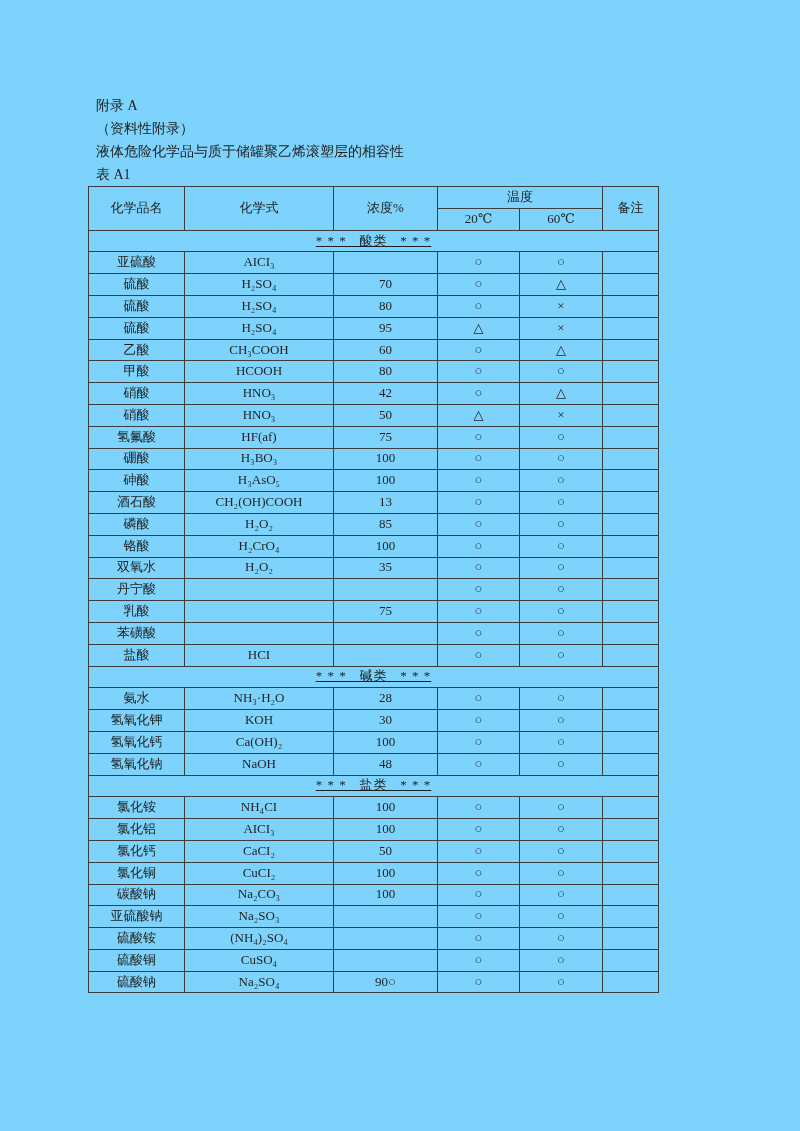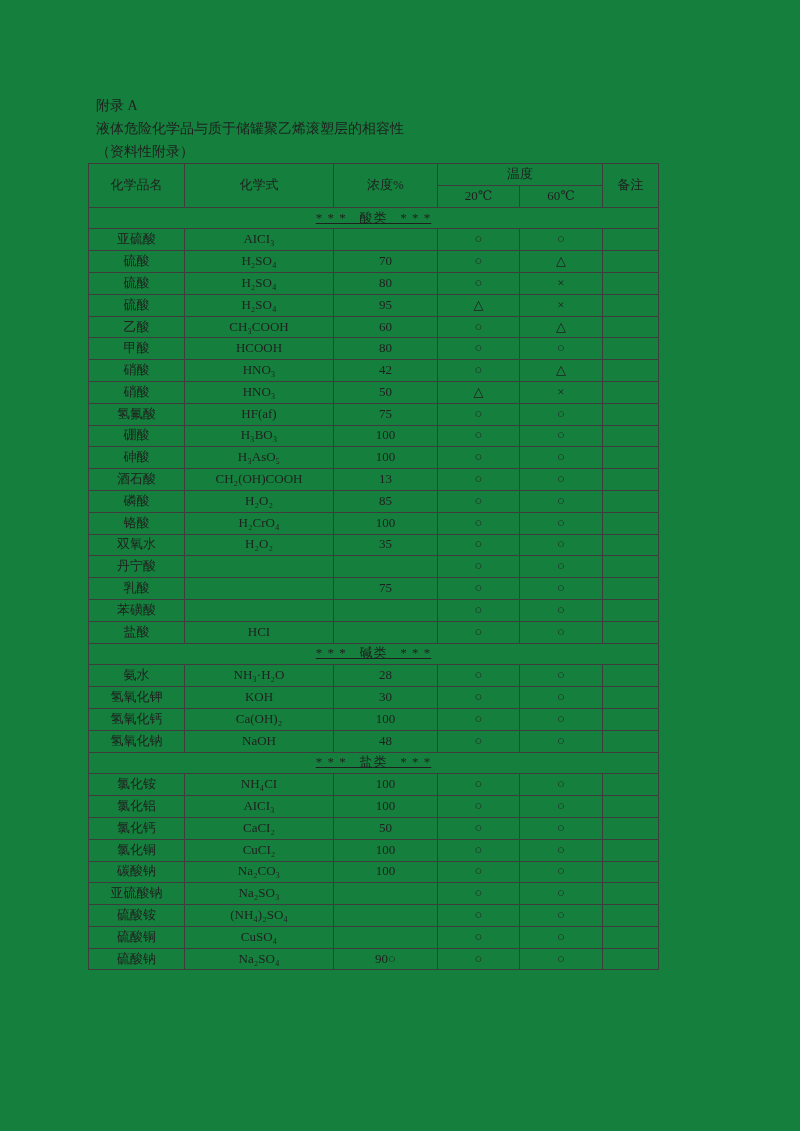--- a/index.html
+++ b/index.html
@@ -6,21 +6,21 @@
     margin: 0;
     padding: 0;
     background: #ffffff;
     font-family: "Liberation Serif", "DejaVu Serif", serif;
     color: #1f1f1f;
   }
   .page {
     position: relative;
     width: 800px;
     height: 1131px;
-    background: #15803d;
+    background: #7dd3fc;
     overflow: hidden;
   }
   .content {
     position: absolute;
     left: 88px;
     top: 94px;
     width: 580px;
   }
   .headings { padding-left: 8px; }
   .heading-line {
@@ -54,22 +54,23 @@
   }
   .sym { font-size: 13px; }
 </style>
 </head>
 <body>
 
 <div class="page">
   <div class="content">
     <div class="headings">
       <div class="heading-line">附录 A</div>
+      <div class="heading-line">（资料性附录）</div>
       <div class="heading-line">液体危险化学品与质于储罐聚乙烯滚塑层的相容性</div>
-      <div class="heading-line">（资料性附录）</div>
+      <div class="heading-line">表 A1</div>
     </div>
 
     <table class="compat">
       <colgroup>
         <col style="width:96px">
         <col style="width:149px">
         <col style="width:104px">
         <col style="width:82px">
         <col style="width:83px">
         <col style="width:56px">

